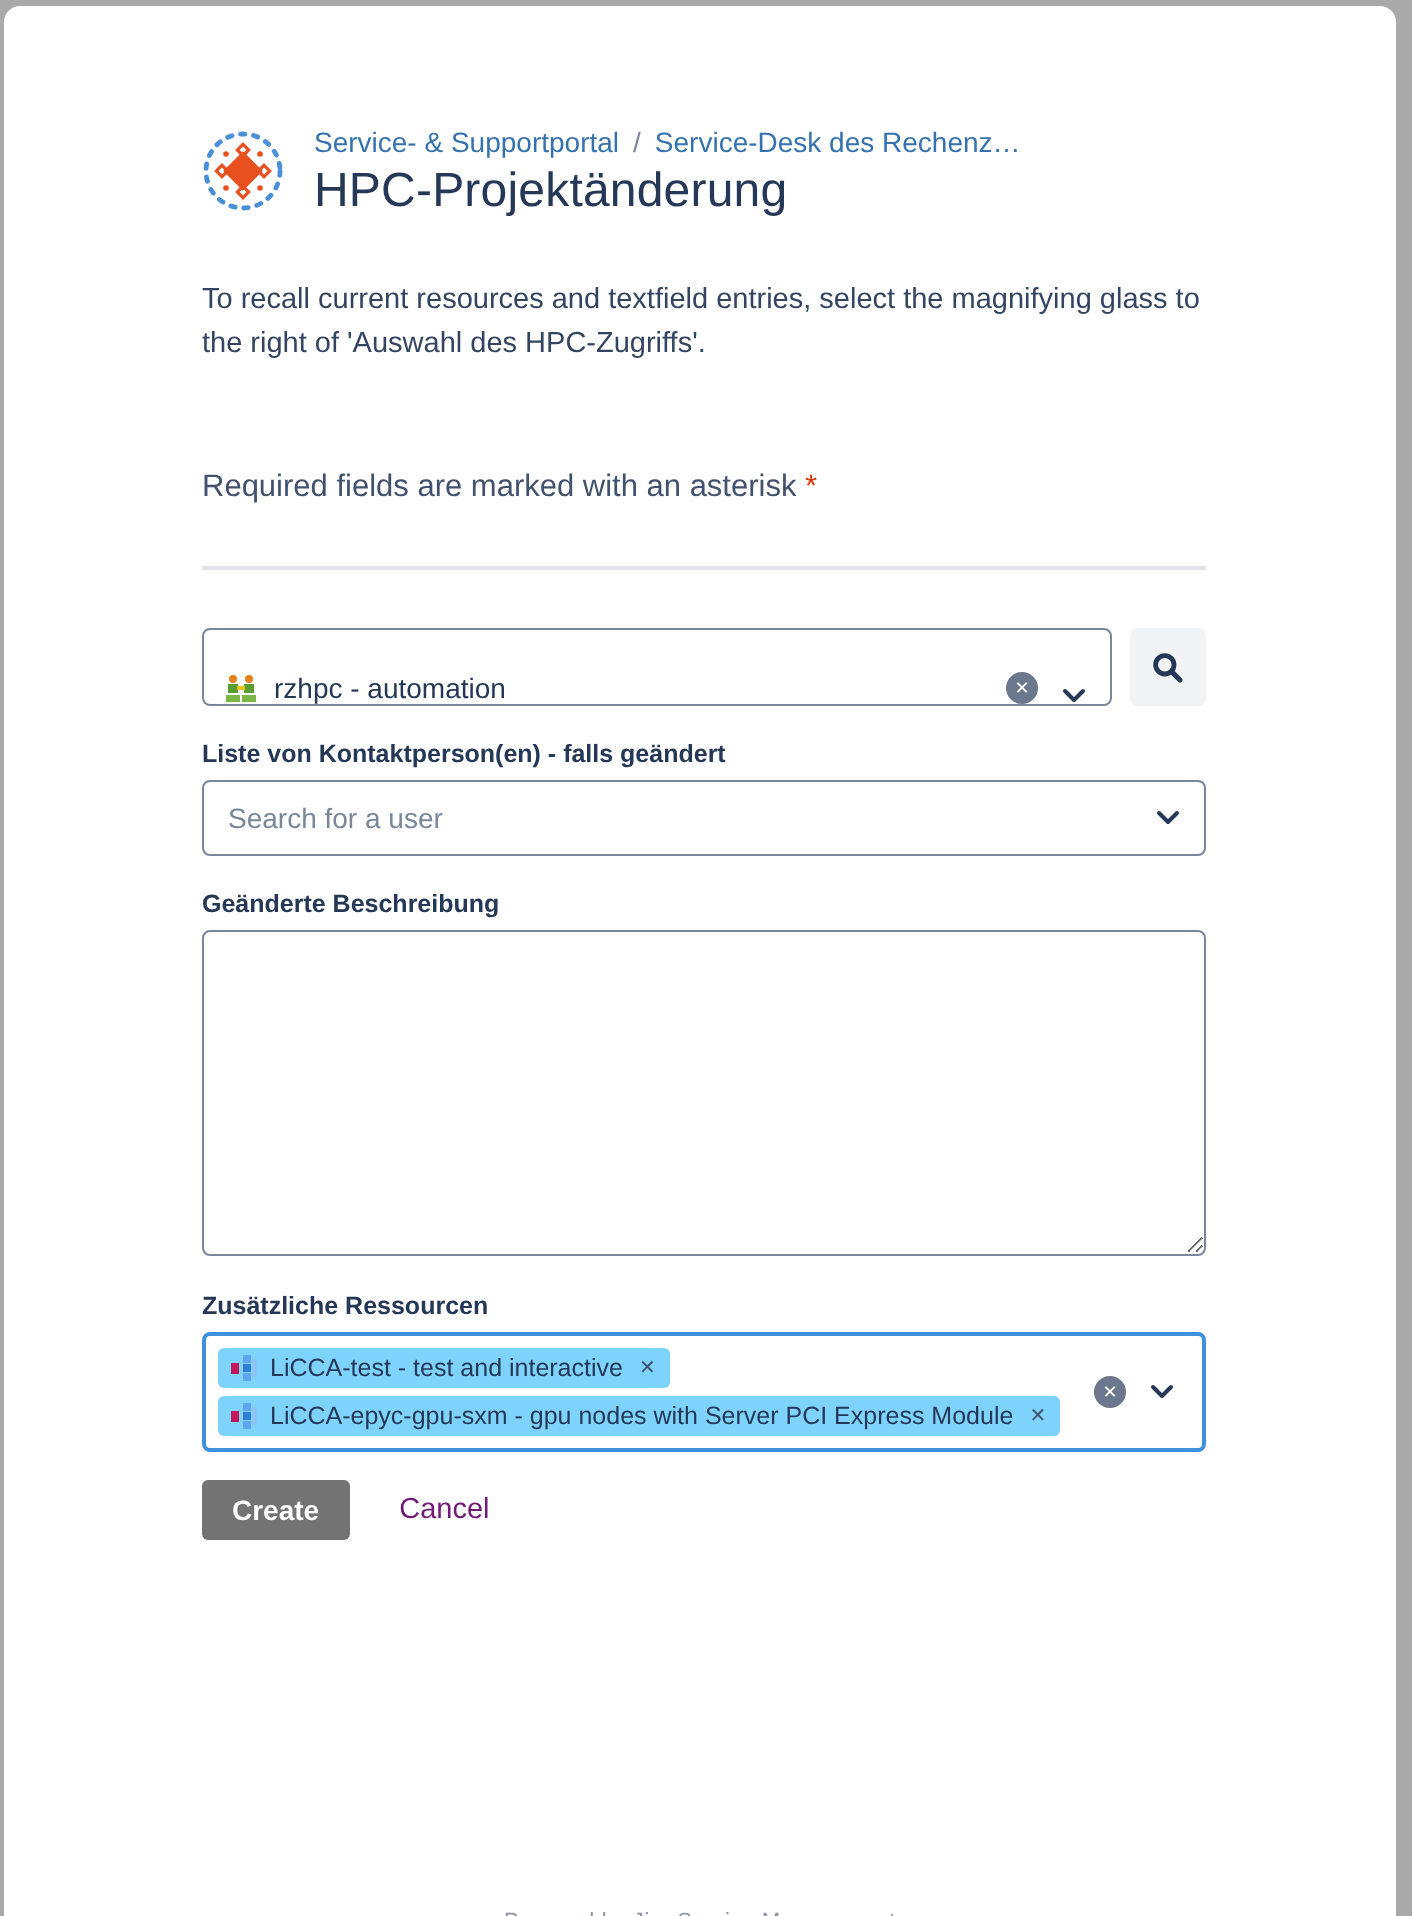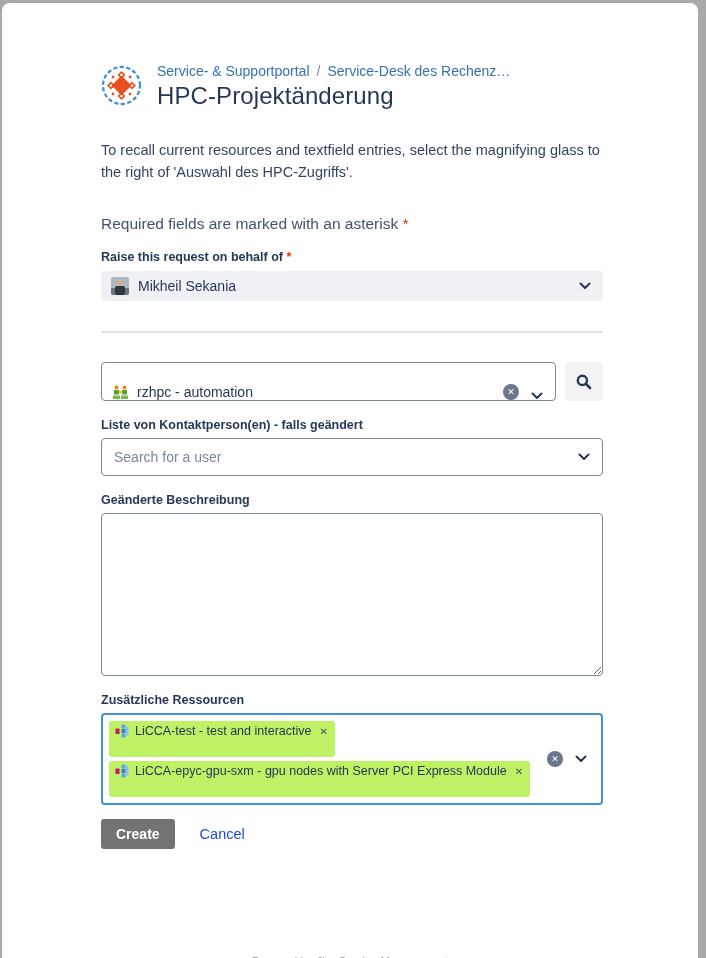--- a/index.html
+++ b/index.html
@@ -23,21 +23,21 @@
   
   .header { display: flex; align-items: flex-start; }
   .logo { width: 41px; height: 41px; flex: 0 0 41px; margin-top: 2px; }
   .header-text { margin-left: 15px; }
   .breadcrumb { font-size: 14px; color: #3572b0; display: flex; gap: 7px; align-items: baseline; }
   .breadcrumb a { color: #3572b0; text-decoration: none; cursor: pointer; }
   .breadcrumb .sep { color: #7a869a; }
   .page-title { font-size: 24px; font-weight: 400; color: #253858; margin-top: 3px; letter-spacing: 0.1px; }
   
   .intro { margin-top: 29px; font-size: 14.5px; line-height: 22px; color: #344563; max-width: 505px; }
-  .required-note { margin-top: 32px; font-size: 15.5px; color: #42526e; }
+  .required-note { margin-top: 52px; font-size: 15.5px; color: #42526e; }
   .req-star { color: #de350b; }
   
   .field { margin-top: 17px; }
   .field-label { font-size: 12.5px; font-weight: 700; color: #253858; margin-bottom: 6px; }
   
   .behalf-select {
     margin-top: 7px;
     height: 30px; background: #f0f1f4; border-radius: 3px;
     display: flex; align-items: center; padding: 0 12px 0 10px; cursor: pointer;
   }
@@ -77,37 +77,37 @@
   textarea.ctl {
     width: 100%; height: 163px; resize: both; font-size: 14px; padding: 8px 10px;
     font-family: "Liberation Sans", "DejaVu Sans", sans-serif; color: #253858; outline: none;
   }
   
   .multi-select {
     border: 2px solid #4190e0; border-radius: 4px; position: relative;
     padding: 4px 64px 4px 4px; min-height: 58px;
   }
   .tag {
-    display: inline-flex; align-items: center; background: #bef264;
-    border-radius: 3px; padding: 3px 7px 19px 6px; margin: 2px; max-width: 100%; justify-content: space-between;
+    display: inline-flex; align-items: center; background: #7dd3fc;
+    border-radius: 3px; padding: 3px 7px 3px 6px; margin: 2px; max-width: 100%; justify-content: space-between;
   }
   .tag-label { font-size: 12.5px; color: #253858; margin-left: 6px; white-space: nowrap; }
   .tag-remove { margin-left: 8px; font-size: 10px; font-weight: 700; color: #42526e; cursor: pointer; }
   .ms-controls {
     position: absolute; right: 14px; top: 50%; transform: translateY(-50%);
     display: flex; align-items: center;
   }
   
   .actions { margin-top: 14px; display: flex; align-items: center; }
   .create-btn {
     background: #737373; color: #fff; font-size: 14px; font-weight: 700;
     border: none; border-radius: 3px; padding: 7px 15px; cursor: pointer;
     font-family: "Liberation Sans", "DejaVu Sans", sans-serif;
   }
-  .cancel-link { margin-left: 25px; color: #1d4ed8; font-size: 14.5px; text-decoration: none; cursor: pointer; }
+  .cancel-link { margin-left: 25px; color: #701a75; font-size: 14.5px; text-decoration: none; cursor: pointer; }
   
   .footer-partial {
     position: absolute; left: 0; right: 0; top: 948px; height: 10px;
     overflow: hidden; text-align: center;
   }
   .footer-partial span { font-size: 11px; color: #8993a4; letter-spacing: 0.3px; }
 </style>
 </head>
 <body>
 
@@ -137,38 +137,20 @@
       </div>
     </div>
 
     <div class="intro">To recall current resources and textfield entries, select the magnifying glass to the right of 'Auswahl des HPC-Zugriffs'.</div>
 
     <div class="required-note">
       <span>Required fields are marked with an asterisk</span>
       <span class="req-star">*</span>
     </div>
 
-    <div class="field">
-      <div class="field-label">
-        <span>Raise this request on behalf of</span>
-        <span class="req-star">*</span>
-      </div>
-      <div class="behalf-select">
-        <svg class="avatar" viewBox="0 0 18 18">
-          <rect width="18" height="18" rx="2" fill="#aeb9c2"></rect>
-          <rect y="11" width="18" height="7" fill="#6b7683"></rect>
-          <rect x="4" y="9" width="10" height="9" rx="2" fill="#32373e"></rect>
-          <circle cx="9" cy="6" r="3.1" fill="#d7af8c"></circle>
-        </svg>
-        <span class="behalf-name">Mikheil Sekania</span>
-        <svg class="chev" width="12" height="8" viewBox="0 0 12 8">
-          <polyline points="1.5,1.5 6,6 10.5,1.5" fill="none" stroke="#253858" stroke-width="2" stroke-linecap="round" stroke-linejoin="round"></polyline>
-        </svg>
-      </div>
-    </div>
 
     <div class="divider"></div>
 
     <div class="field after-divider">
       <div class="select-row">
         <div class="ctl project-select">
           <svg width="17" height="15" viewBox="0 0 17 15">
             <circle cx="4.5" cy="2.5" r="2" fill="#e8821f"></circle>
             <circle cx="12.5" cy="2.5" r="2" fill="#e8821f"></circle>
             <rect x="2" y="5" width="5" height="4.5" fill="#5a9e32"></rect>

